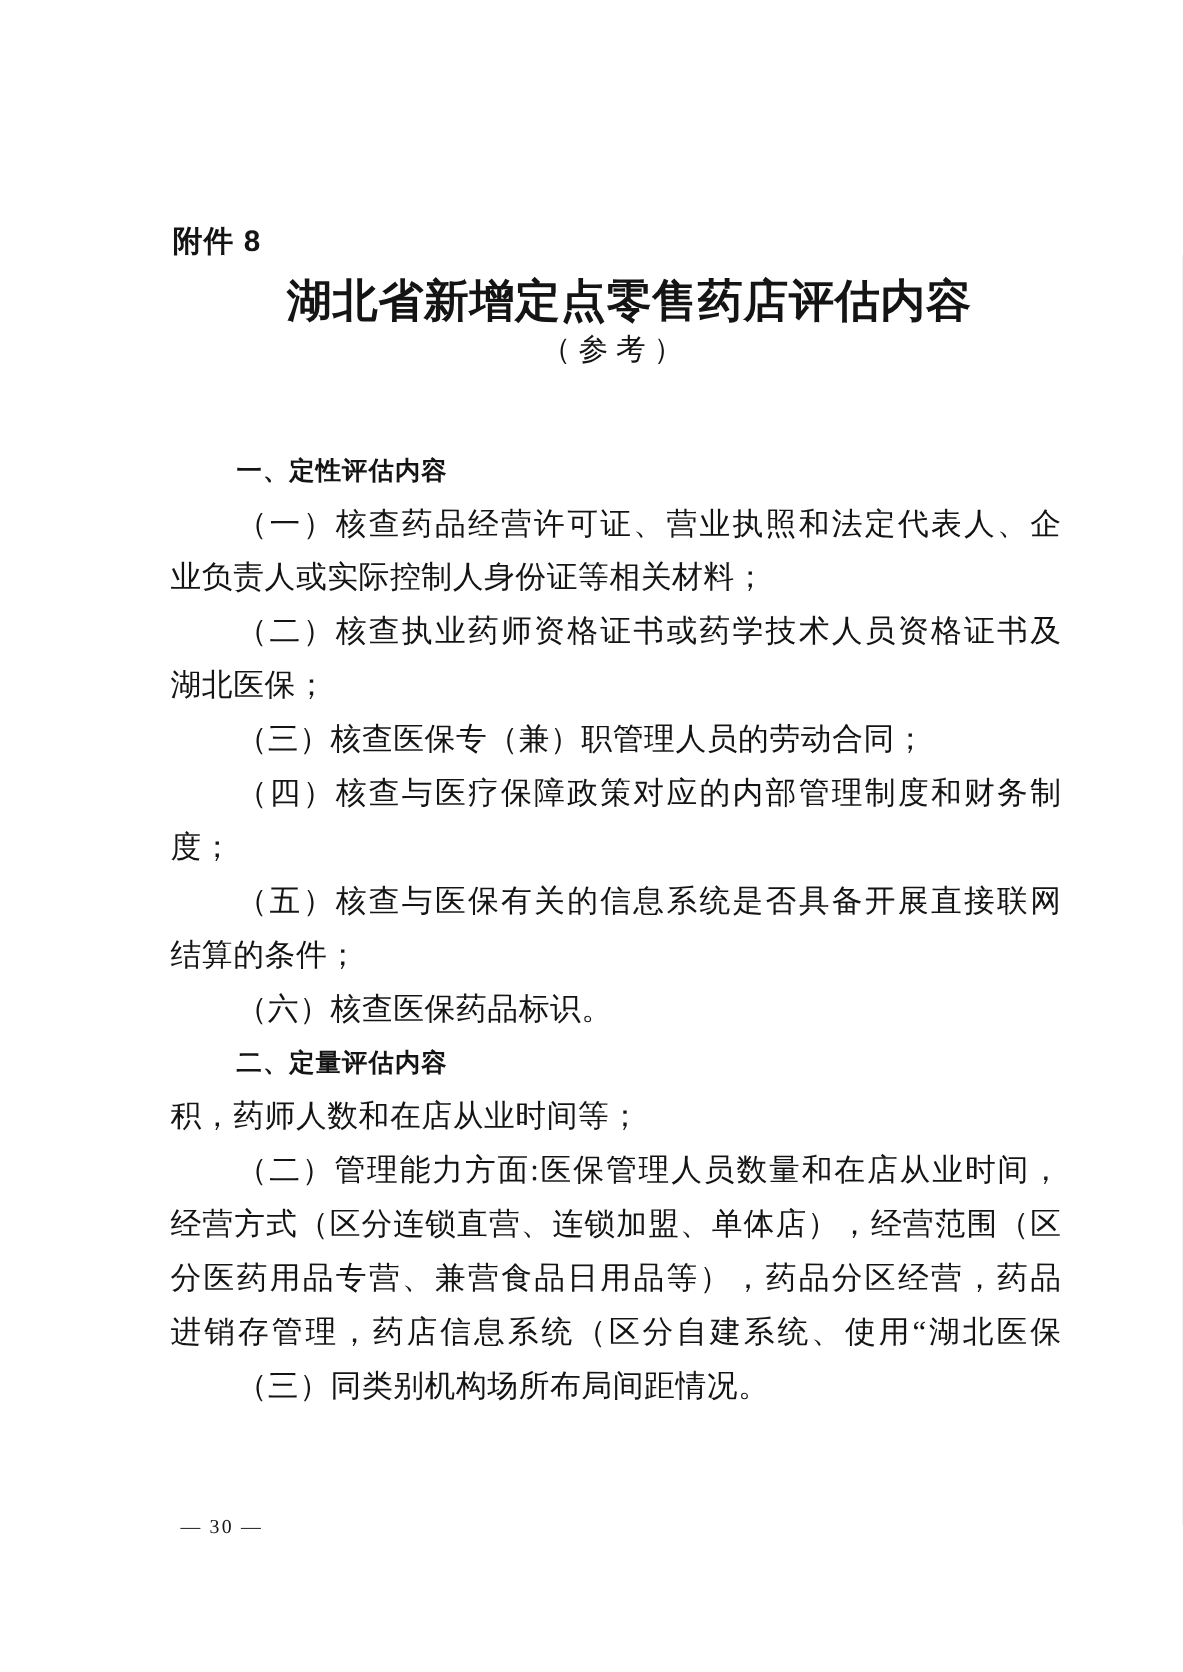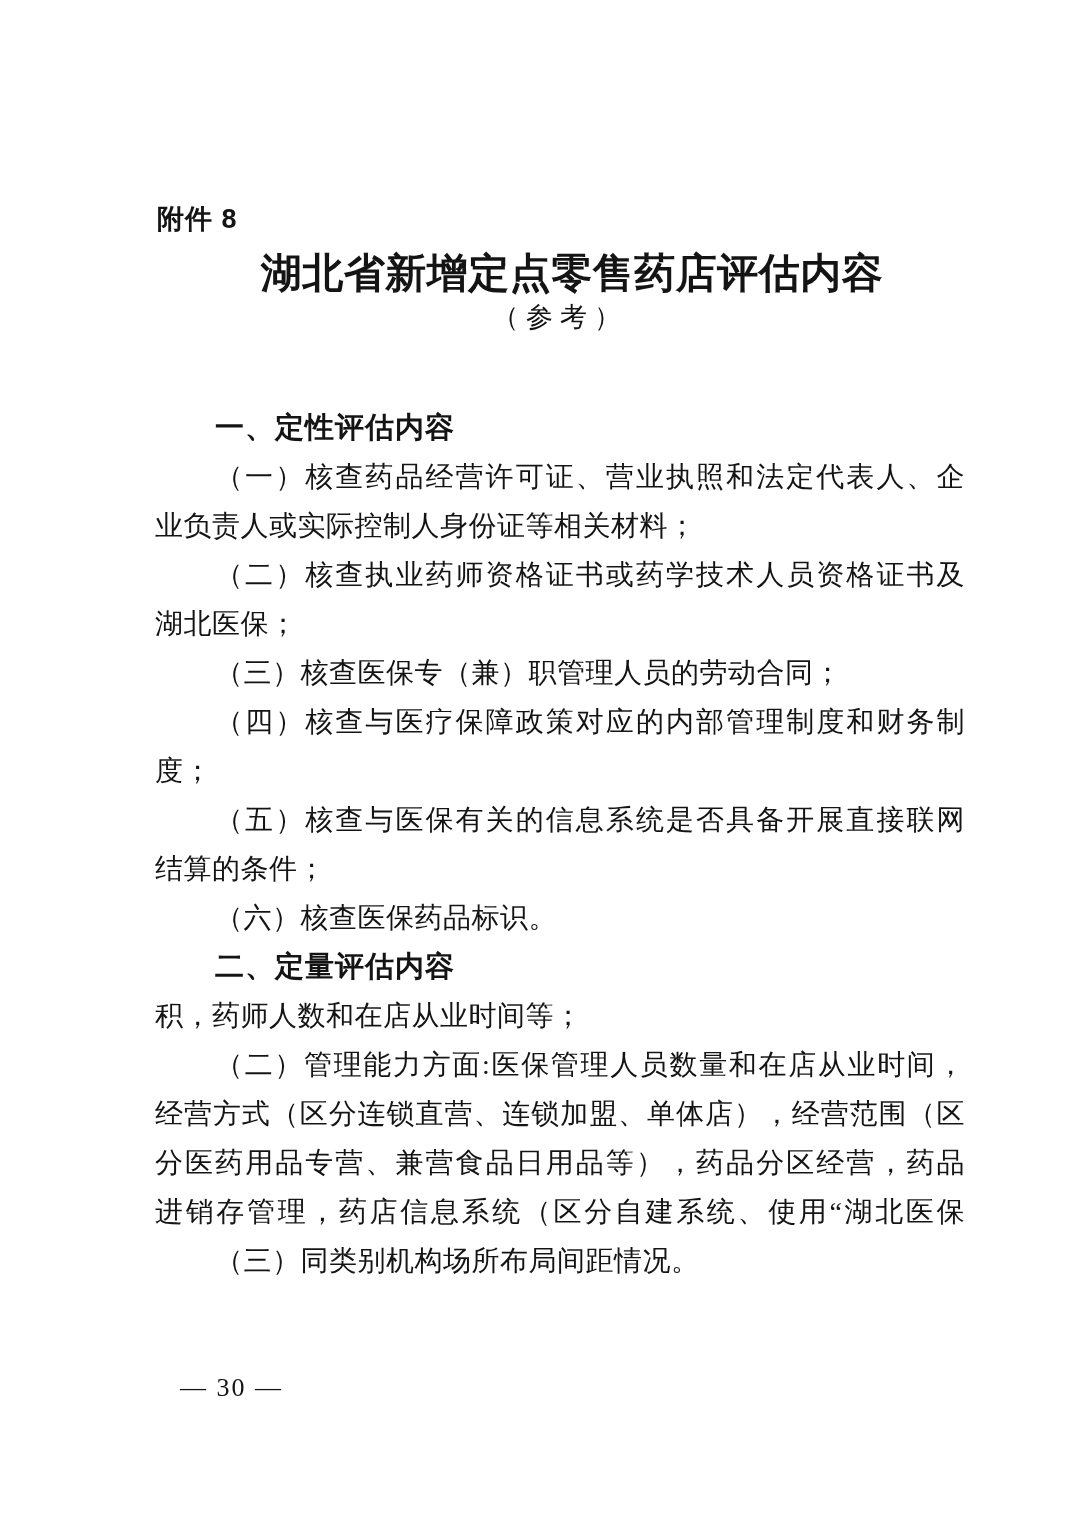--- a/index.html
+++ b/index.html
@@ -65,28 +65,28 @@
   .line.indent {
     padding-left: 60px;
   }
   .line.fill {
     text-align: justify;
     text-align-last: justify;
   }
   .line.heading {
     font-family: Liberation Sans, sans-serif;
     font-weight: bold;
-    font-size: 29px;
+    font-size: 23px;
     letter-spacing: 1px;
   }
   .page-number {
     position: absolute;
-    left: 180px;
+    left: 164px;
     top: 1372px;
-    font-size: 26px;
+    font-size: 18px;
     line-height: 32px;
     letter-spacing: 2px;
     font-family: Liberation Serif, serif;
   }
 </style>
 </head>
 <body>
 
 <div class="page">
 

